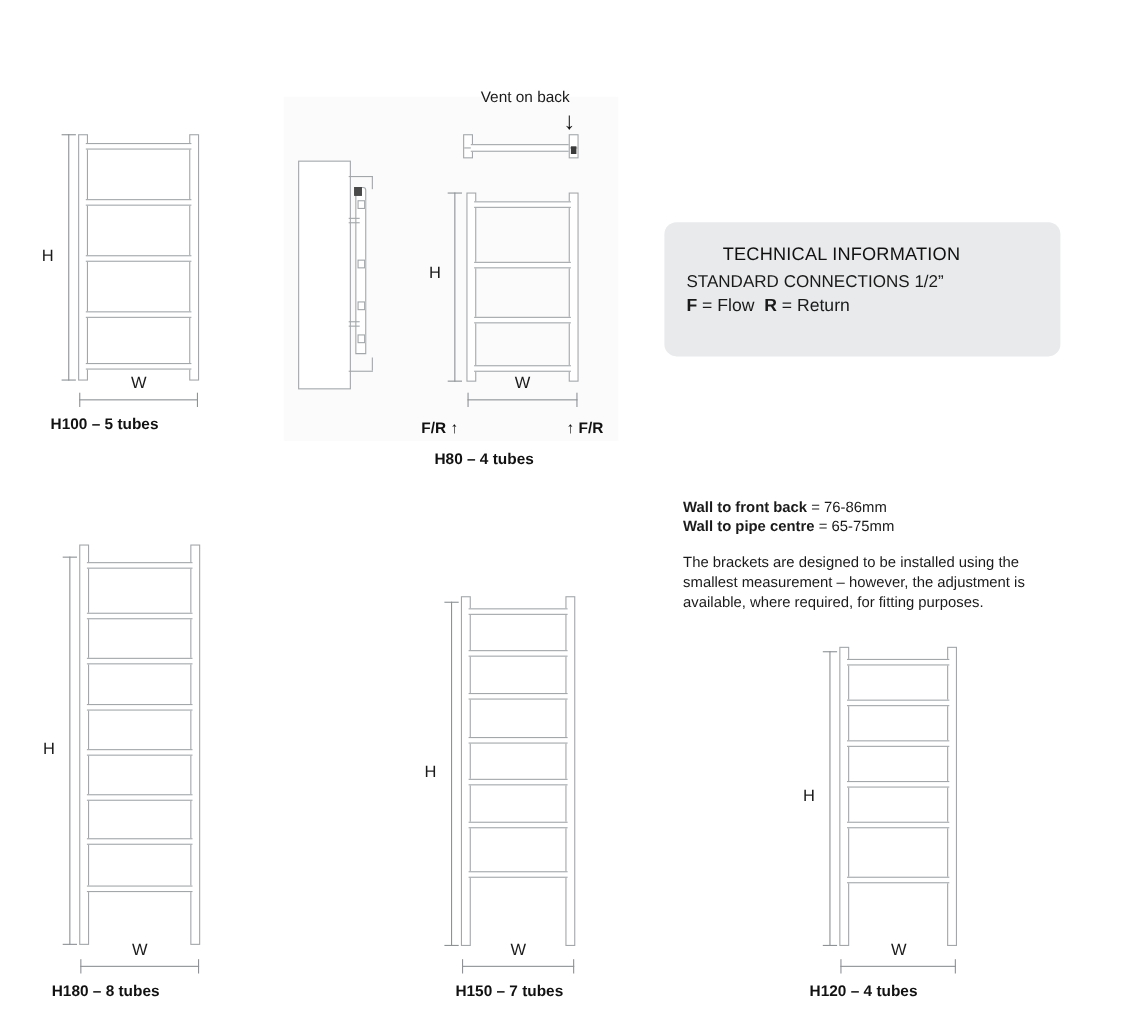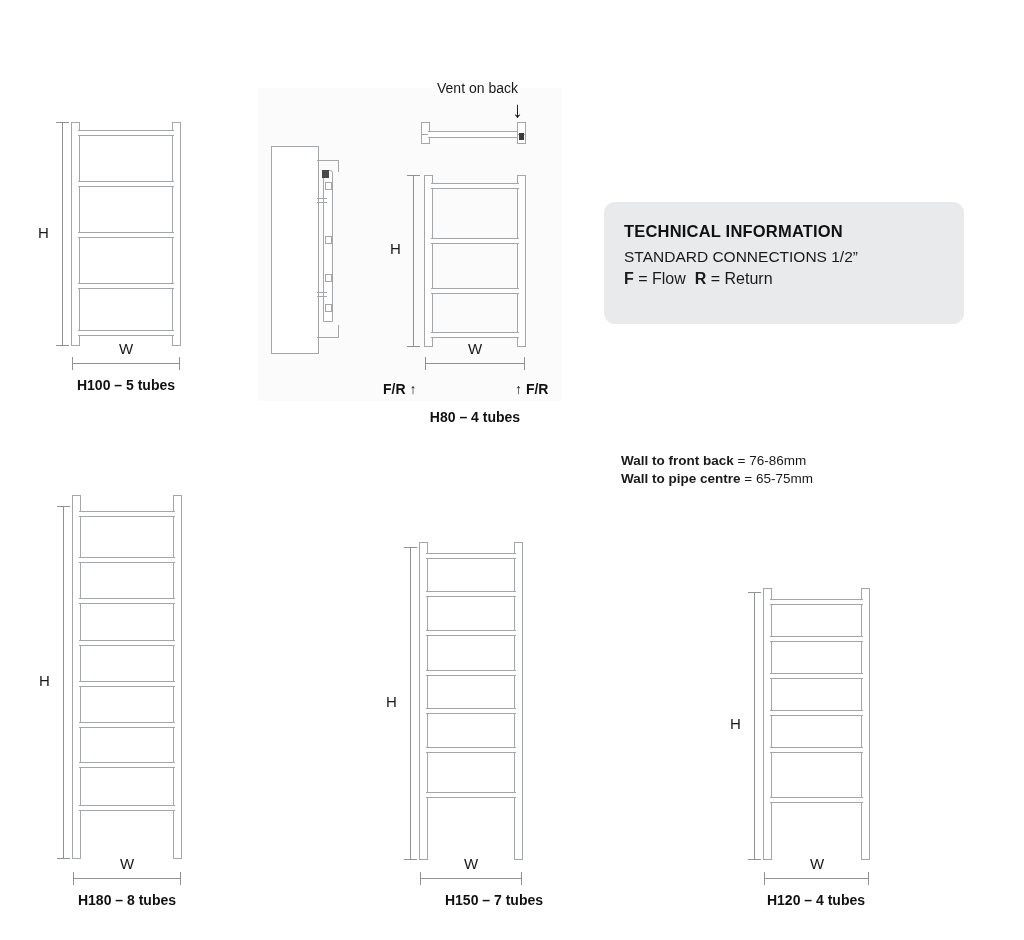--- a/index.html
+++ b/index.html
@@ -87,21 +87,20 @@
     color: #1a1a1a;
     line-height: 1;
     white-space: nowrap;
   }
   .caption {
     position: absolute;
     font-size: 14px;
     font-weight: bold;
     color: #111111;
     white-space: nowrap;
-    text-align: center;
   }
   
   .vent-bar { position: absolute; }
   .vent-bar .vcap {
     position: absolute;
     top: 0;
     width: 9px;
     height: 22px;
     border: 1px solid #a3a7aa;
     background: #ffffff;
@@ -195,24 +194,25 @@
     top: 202px;
     width: 360px;
     height: 122px;
     background: #e8eaeb;
     border-radius: 11px;
     box-sizing: border-box;
     padding: 20px 0 0 20px;
   }
   .tech-card .t1 {
     font-size: 16.5px;
-    font-weight: bold;
+    font-weight: normal;
     letter-spacing: 0.2px;
     color: #111111;
     margin-bottom: 7px;
+    margin-left: 33px;
   }
   .tech-card .t2 {
     font-size: 15.5px;
     color: #1a1a1a;
     margin-bottom: 4px;
   }
   .tech-card .t3 {
     font-size: 16px;
     color: #1a1a1a;
   }
@@ -341,20 +341,21 @@
 
   <div class="notes">
     <div class="line">
       <b>Wall to front back</b>
       <span>= 76-86mm</span>
     </div>
     <div class="line">
       <b>Wall to pipe centre</b>
       <span>= 65-75mm</span>
     </div>
+    <div class="para">The brackets are designed to be installed using the smallest measurement – however, the adjustment is available, where required, for fitting purposes.</div>
   </div>
 
   <div>
     <div class="dim-v" style="left:63px; top:506px; height:353px;"></div>
     <div class="dim-label" style="left:39px; top:673px;">H</div>
 
     <div class="rad" style="left:72px; top:495px; width:110px; height:364px;">
       <div class="rail left"></div>
       <div class="rail right"></div>
       <div class="tube" style="top:16px;"></div>

